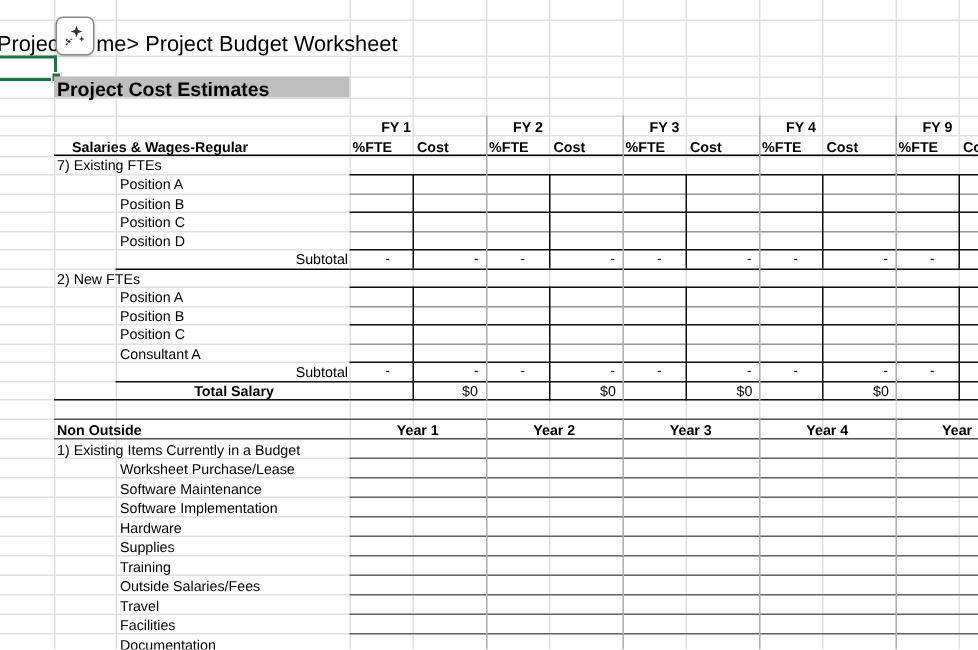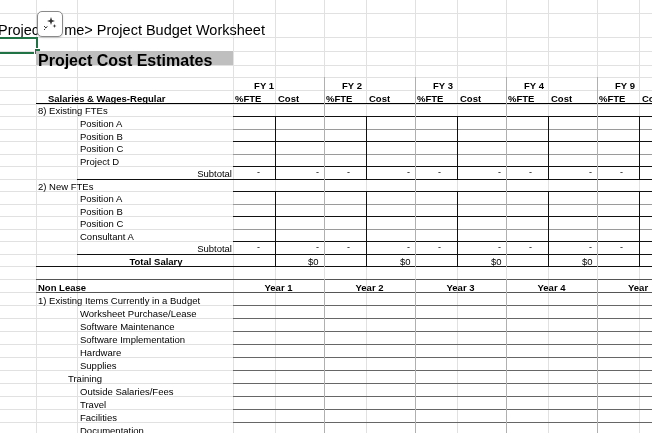--- a/index.html
+++ b/index.html
@@ -14,21 +14,21 @@
   .title { font-size:14.5px; top:22px; left:-2px; }
   .sel-cell { position:absolute; left:-2px; top:37px; width:38px; height:13px; border:2px solid #217346; border-left:none; }
   .sel-handle { position:absolute; left:34px; top:48px; width:5px; height:5px; background:#217346; border:1px solid #fff; }
   .ai-btn {
     position:absolute; left:37px; top:11px; width:24px; height:24px;
     background:#fff; border:1px solid #8a8a8a; border-radius:5px;
     box-shadow:0 1px 2px rgba(0,0,0,.15);
     display:flex; align-items:center; justify-content:center;
   }
   .section-bar { position:absolute; left:36px; top:51px; width:197px; height:14px; background:#bfbfbf; }
-  .section-label { font-size:16px; font-weight:bold; top:52px; left:38px; }
+  .section-label { font-size:13px; font-weight:bold; top:52px; left:38px; }
   .bold { font-weight:bold; }
   .hdr { font-size:9.5px; font-weight:bold; }
   .txt { font-size:9.5px; }
   .line { position:absolute; background:#000; }
   .lgray { position:absolute; background:#808080; }
   .dash { position:absolute; font-size:9px; }
   .money { position:absolute; font-size:9.5px; }
 </style>
 </head>
 <body>
@@ -112,25 +112,25 @@
 <div class="abs hdr" style="top:93px;left:369px">Cost</div>
 <div class="abs hdr" style="top:93px;left:417px">%FTE</div>
 <div class="abs hdr" style="top:93px;left:460px">Cost</div>
 <div class="abs hdr" style="top:93px;left:508px">%FTE</div>
 <div class="abs hdr" style="top:93px;left:551px">Cost</div>
 <div class="abs hdr" style="top:93px;left:599px">%FTE</div>
 <div class="abs hdr" style="top:93px;left:642px">Co</div>
 
 <div class="line" style="left:36px;top:103px;width:616px;height:1px"></div>
 
-<div class="abs txt" style="top:105px;left:38px">8) Existing FTEs</div>
+<div class="abs txt" style="top:105px;left:38px">7) Existing FTEs</div>
 <div class="abs txt" style="top:118px;left:80px">Position A</div>
 <div class="abs txt" style="top:131px;left:80px">Position B</div>
 <div class="abs txt" style="top:143px;left:80px">Position C</div>
-<div class="abs txt" style="top:156px;left:80px">Project D</div>
+<div class="abs txt" style="top:156px;left:80px">Position D</div>
 <div class="abs txt" style="top:168px;left:80px;width:152px;text-align:right">Subtotal</div>
 
 <div class="abs txt" style="top:181px;left:38px">2) New FTEs</div>
 <div class="abs txt" style="top:193px;left:80px">Position A</div>
 <div class="abs txt" style="top:206px;left:80px">Position B</div>
 <div class="abs txt" style="top:218px;left:80px">Position C</div>
 <div class="abs txt" style="top:231px;left:80px">Consultant A</div>
 <div class="abs txt" style="top:243px;left:80px;width:152px;text-align:right">Subtotal</div>
 <div class="abs txt bold" style="top:256px;left:80px;width:152px;text-align:center">Total Salary</div>
 
@@ -186,35 +186,35 @@
 <div class="dash" style="top:242px;left:529px">-</div>
 <div class="dash" style="top:242px;left:589px">-</div>
 <div class="dash" style="top:242px;left:620px">-</div>
 
 <div class="money" style="top:256px;left:308px">$0</div>
 <div class="money" style="top:256px;left:400px">$0</div>
 <div class="money" style="top:256px;left:491px">$0</div>
 <div class="money" style="top:256px;left:582px">$0</div>
 
 <div class="lgray" style="left:36px;top:279px;width:616px;height:1px;background:#555"></div>
-<div class="abs hdr" style="top:282px;left:38px">Non Lease</div>
+<div class="abs hdr" style="top:282px;left:38px">Non Outside</div>
 <div class="abs hdr" style="top:282px;left:233px;width:91px;text-align:center">Year 1</div>
 <div class="abs hdr" style="top:282px;left:324px;width:91px;text-align:center">Year 2</div>
 <div class="abs hdr" style="top:282px;left:415px;width:91px;text-align:center">Year 3</div>
 <div class="abs hdr" style="top:282px;left:506px;width:91px;text-align:center">Year 4</div>
 <div class="abs hdr" style="top:282px;left:628px">Year</div>
 <div class="lgray" style="left:36px;top:292px;width:616px;height:1px;background:#555"></div>
 
 <div class="abs txt" style="top:295px;left:38px">1) Existing Items Currently in a Budget</div>
 <div class="abs txt" style="top:308px;left:80px">Worksheet Purchase/Lease</div>
 <div class="abs txt" style="top:321px;left:80px">Software Maintenance</div>
 <div class="abs txt" style="top:334px;left:80px">Software Implementation</div>
 <div class="abs txt" style="top:347px;left:80px">Hardware</div>
 <div class="abs txt" style="top:360px;left:80px">Supplies</div>
-<div class="abs txt" style="top:373px;left:68px">Training</div>
+<div class="abs txt" style="top:373px;left:80px">Training</div>
 <div class="abs txt" style="top:386px;left:80px">Outside Salaries/Fees</div>
 <div class="abs txt" style="top:399px;left:80px">Travel</div>
 <div class="abs txt" style="top:412px;left:80px">Facilities</div>
 <div class="abs txt" style="top:425px;left:80px">Documentation</div>
 
 <div id="nsgrid">
     <div style="position: absolute; left: 233px; width: 419px; top: 305px; height: 1px; background: rgb(102, 102, 102);"></div>
     <div style="position: absolute; left: 233px; width: 419px; top: 318px; height: 1px; background: rgb(102, 102, 102);"></div>
     <div style="position: absolute; left: 233px; width: 419px; top: 331px; height: 1px; background: rgb(102, 102, 102);"></div>
     <div style="position: absolute; left: 233px; width: 419px; top: 344px; height: 1px; background: rgb(102, 102, 102);"></div>

